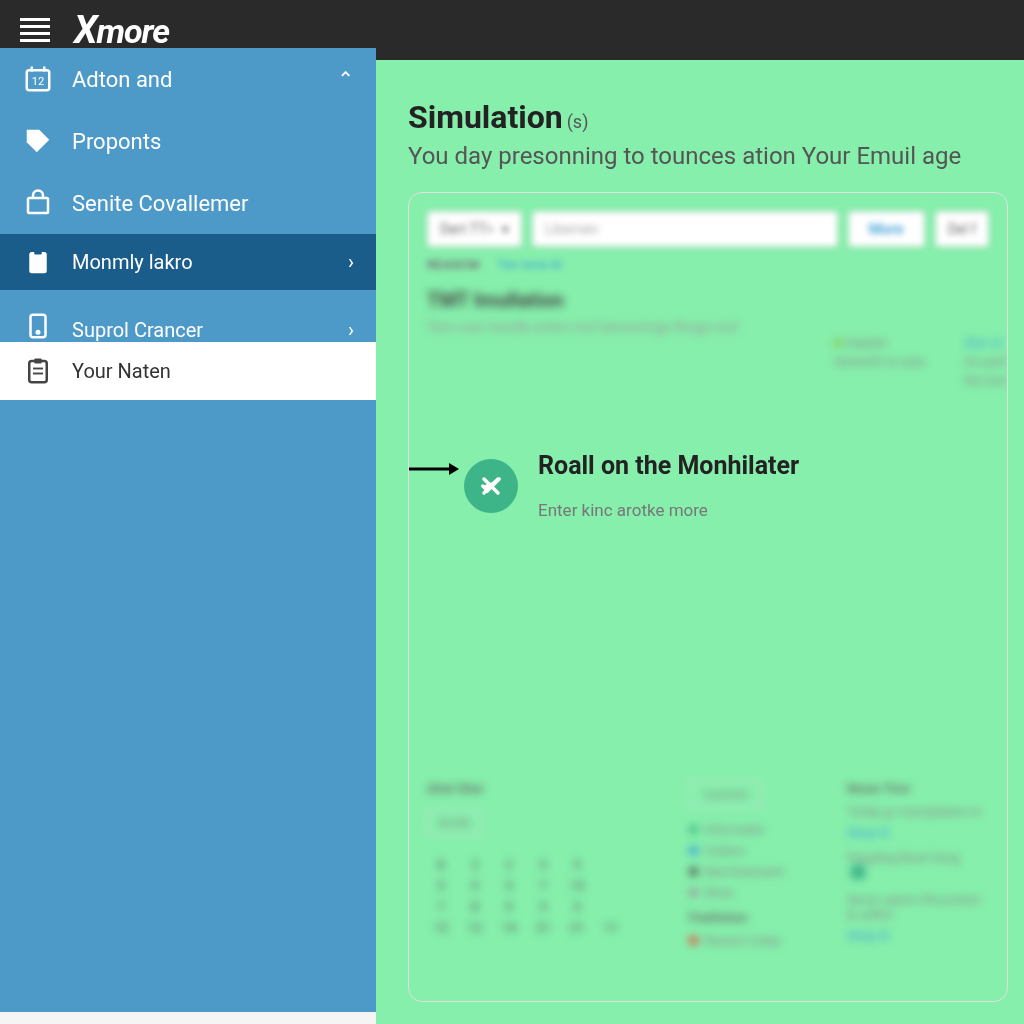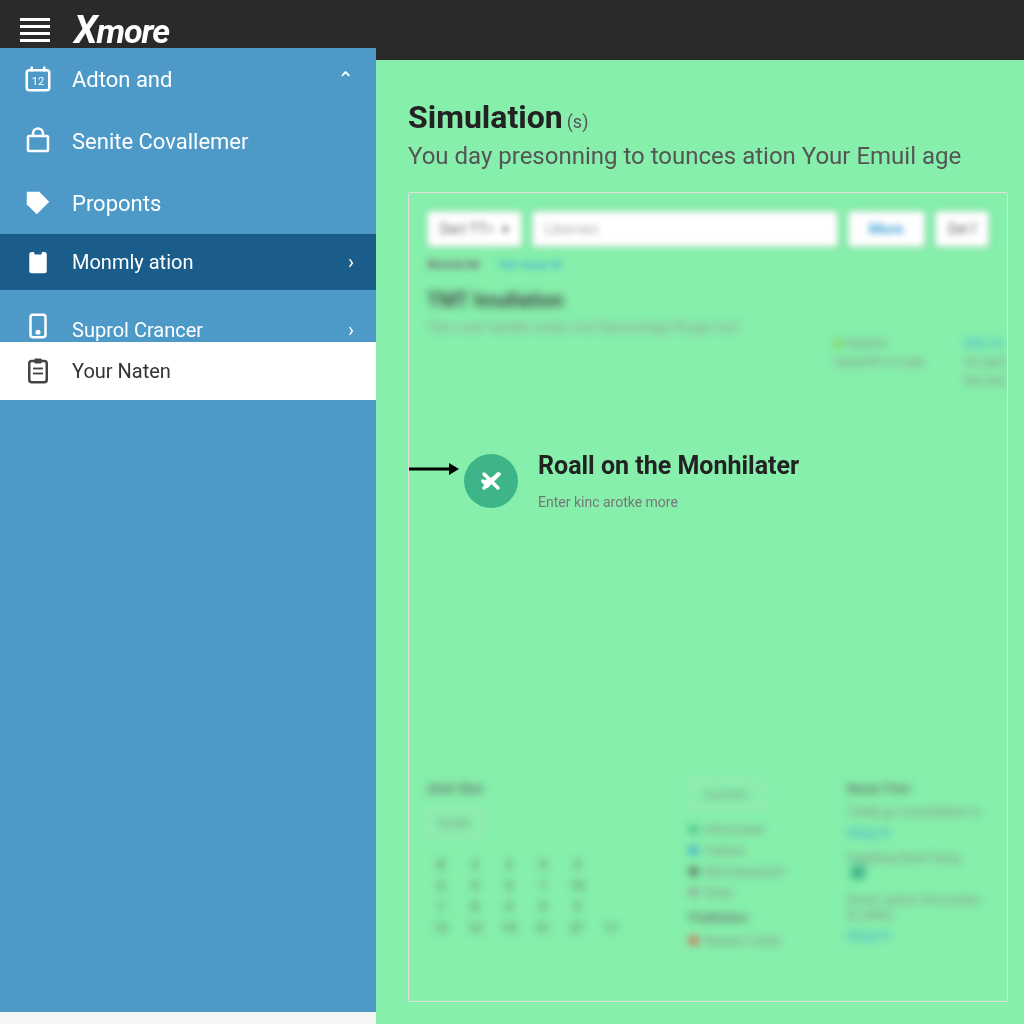--- a/index.html
+++ b/index.html
@@ -22,21 +22,21 @@
 .sidebar-icon svg { width: 30px; height: 30px; fill: #fff; }
 .sidebar-item.active .sidebar-icon svg { fill: #444; }
 
 
 .main { position: absolute; left: 376px; top: 60px; right: 0; bottom: 0; background: #86efac; padding: 38px 16px 0 32px; }
 .page-title { font-size: 32px; font-weight: 700; color: #222; }
 .page-title .suffix { font-size: 18px; font-weight: 400; color: #555; margin-left: 4px; }
 .page-subtitle { font-size: 24px; color: #555; margin-top: 6px; }
 
 
-.card { margin-top: 22px; border: 1px solid #e0e0e0; border-radius: 2px; padding: 18px 0 0 0; position: relative; height: 810px; overflow: hidden; }
+.card { margin-top: 22px; border: 1px solid #e0e0e0; border-radius: 14px; padding: 18px 0 0 0; position: relative; height: 810px; overflow: hidden; }
 .toolbar { display: flex; gap: 10px; padding: 0 18px; filter: blur(3px); }
 .dropdown { border: 1px solid #ccc; border-radius: 3px; padding: 8px 12px; font-size: 14px; color: #666; display: flex; align-items: center; gap: 8px; background: #fff; }
 .dropdown.wide { flex: 1; }
 .more-btn { border: 1px solid #ccc; border-radius: 3px; padding: 8px 20px; font-size: 15px; color: #3a9ed8; background: #fff; font-weight: 600; }
 .tabrow { display: flex; gap: 18px; padding: 10px 18px 0 18px; filter: blur(3px); font-size: 13px; }
 .tabrow .t1 { color: #777; font-weight: 700; }
 .tabrow .t2 { color: #3a9ed8; }
 
 .blurred-block { padding: 16px 18px 0 18px; filter: blur(4px); }
 .bb-title { font-size: 20px; font-weight: 700; color: #444; }
@@ -44,21 +44,21 @@
 .bb-right { position: absolute; right: 0; top: 142px; display: flex; gap: 40px; filter: blur(4px); font-size: 13px; }
 .bb-right .col { display: flex; flex-direction: column; gap: 4px; align-items: flex-start; color: #888; }
 .bb-right .col.blue { color: #3a9ed8; }
 .bb-right .dot { display: inline-block; width: 8px; height: 8px; border-radius: 50%; margin-right: 4px; }
 
 
 .callout { position: absolute; left: 55px; top: 258px; display: flex; align-items: center; gap: 20px; }
 .callout-icon { width: 54px; height: 54px; border-radius: 50%; background: #3eb489; display: flex; align-items: center; justify-content: center; }
 .callout-icon svg { width: 28px; height: 28px; fill: #fff; }
 .callout-text .title { font-size: 25px; font-weight: 700; color: #222; }
-.callout-text .sub { font-size: 14px; color: #777; margin-top: 14px; }
+.callout-text .sub { font-size: 17px; color: #777; margin-top: 20px; }
 
 
 .bottom-blur { position: absolute; bottom: 0; left: 0; right: 0; height: 220px; filter: blur(4px); padding: 0 18px; display: flex; gap: 30px; }
 .bb-col { flex: 1; font-size: 13px; color: #888; }
 .bb-col .hdr { font-weight: 600; color: #666; margin-bottom: 8px; }
 .cal-grid { display: grid; grid-template-columns: repeat(7, 28px); gap: 6px; font-size: 13px; color: #555; margin-top: 22px; }
 .cal-grid div { text-align: center; }
 .legend-item { display: flex; align-items: center; gap: 6px; margin: 6px 0; }
 .ldot { width: 9px; height: 9px; border-radius: 50%; }
 .link { color: #3a9ed8; margin: 6px 0; }
@@ -85,42 +85,42 @@
           <line x1="7" y1="2" x2="7" y2="6" stroke="#fff" stroke-width="2"></line>
           <line x1="17" y1="2" x2="17" y2="6" stroke="#fff" stroke-width="2"></line>
         </svg>
     </span>
     <span>Adton and</span>
     <span class="chevron">⌃</span>
   </div>
   <div class="sidebar-item">
     <span class="sidebar-icon">
       <svg viewBox="0 0 24 24">
+          <path d="M3 3l10 0 8 8-10 10-8-8z"></path>
+        </svg>
+    </span>
+    <span>Proponts</span>
+  </div>
+  <div class="sidebar-item">
+    <span class="sidebar-icon">
+      <svg viewBox="0 0 24 24">
           <rect x="4" y="8" width="16" height="12" rx="1" fill="none" stroke="#fff" stroke-width="2"></rect>
           <path d="M8 8V6a4 4 0 018 0v2" fill="none" stroke="#fff" stroke-width="2"></path>
         </svg>
     </span>
     <span>Senite Covallemer</span>
   </div>
-  <div class="sidebar-item">
-    <span class="sidebar-icon">
-      <svg viewBox="0 0 24 24">
-          <path d="M3 3l10 0 8 8-10 10-8-8z"></path>
-        </svg>
-    </span>
-    <span>Proponts</span>
-  </div>
   <div class="sidebar-item dark">
     <span class="sidebar-icon">
       <svg viewBox="0 0 24 24">
           <rect x="5" y="4" width="14" height="17" rx="2"></rect>
           <rect x="9" y="2" width="6" height="4" rx="1" fill="#1a5d8a"></rect>
         </svg>
     </span>
-    <span>Monmly ation</span>
+    <span>Monmly lakro</span>
     <span class="chevron">›</span>
   </div>
   <div class="sidebar-item" style="height:52px;font-size:20px;align-items:flex-end;">
     <span class="sidebar-icon">
       <svg viewBox="0 0 24 24">
           <rect x="6" y="3" width="12" height="18" rx="2" fill="none" stroke="#fff" stroke-width="2"></rect>
           <circle cx="12" cy="17" r="2"></circle>
         </svg>
     </span>
     <span>Suprol Crancer</span>

